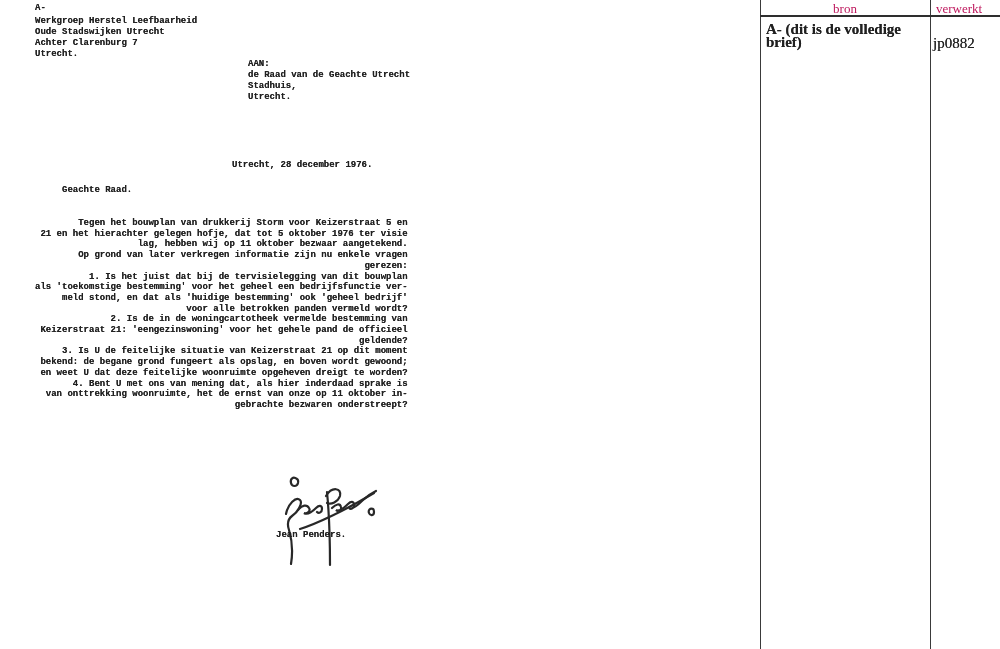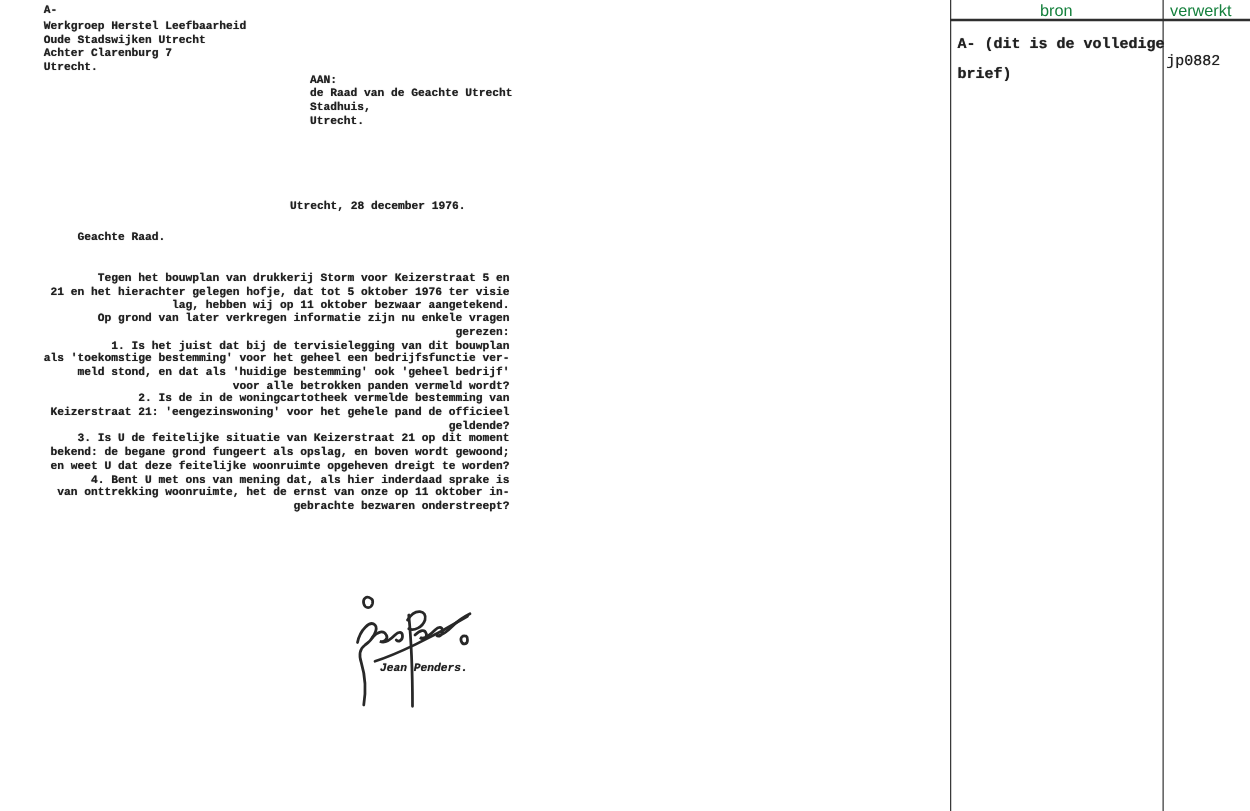--- a/index.html
+++ b/index.html
@@ -17,28 +17,29 @@
     font-family:"Liberation Mono","DejaVu Sans Mono",monospace;
     font-weight:700;
     font-size:9px;
     line-height:11px;
     color:#202020;
     white-space:pre;
     text-shadow:0 0 0.6px rgba(25,25,25,0.75);
   }
   .tw-body { line-height:10.7px; }
   .tw-big {
-    font-size:12px;
-    line-height:24px;
+    font-size:15px;
+    line-height:13px;
+    font-family:Liberation Serif, serif;
   }
   .sans-head {
     position:absolute;
-    font-family:Liberation Sans, sans-serif;
+    font-family:Liberation Serif, serif;
     font-size:13px;
-    color:#15803d;
+    color:#be185d;
   }
   .vline { position:absolute; width:1px; background:#3a3a3a; }
   .hline { position:absolute; height:2px; background:#2e2e2e; }
   .sig { position:absolute; }
 </style>
 </head>
 <body>
 
 <div class="page">
 
@@ -85,21 +86,21 @@
       <path d="M10,42 C12,32 20,24 24,28 C27,31 22,40 16,44 C12,47 11,52 13,58 C16,68 17,80 15,92"></path>
       <path d="M22,38 C26,33 31,32 33,36 C35,39 31,42 28,41 C31,43 36,40 40,36 C43,33 46,33 46,37 C46,40 43,42 41,40"></path>
       <path d="M51,20 C53,40 54,65 54,93"></path>
       <path d="M50,24 C56,14 66,16 64,24 C62,30 55,33 51,31"></path>
       <path d="M56,36 C60,32 64,31 65,35 C66,38 62,40 60,38 C63,40 68,36 72,32 C75,29 78,29 78,33 C78,36 75,38 73,36 C76,38 82,33 87,28 C91,24 96,21 100,19"></path>
       <path d="M24,57 C40,52 70,38 98,21"></path>
       <path d="M97,37 C94,36 92,38 93,41 C94,44 98,44 98,40 C98,38 97.5,37.3 97,37"></path>
     </g>
   </svg>
 
-  <div class="tw" style="left:304px;top:530px;font-style:italic;">Jean Penders.</div>
+  <div class="tw" style="left:276px;top:530px;">Jean Penders.</div>
 
   <div class="vline" style="left:760px;top:0;height:649px;"></div>
   <div class="vline" style="left:930px;top:0;height:649px;"></div>
   <div class="hline" style="left:760px;top:15px;width:240px;"></div>
 
   <div class="sans-head" style="left:760px;top:1px;width:170px;text-align:center;">bron</div>
   <div class="sans-head" style="left:936px;top:1px;text-align:right;">verwerkt</div>
 
   <div class="tw tw-big" style="left:766px;top:23px;">A- (dit is de volledige
 brief)</div>

